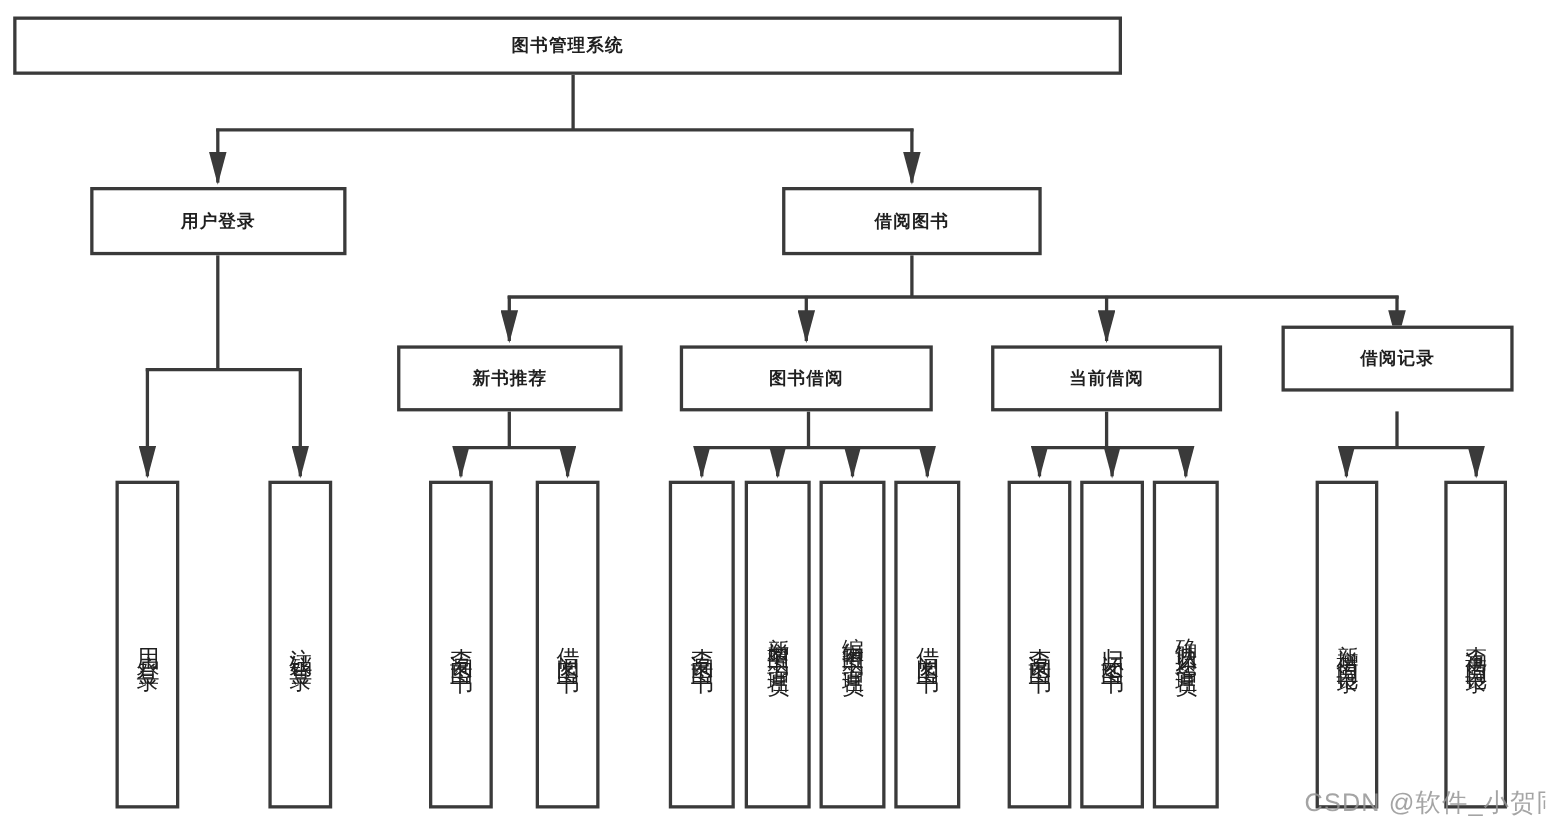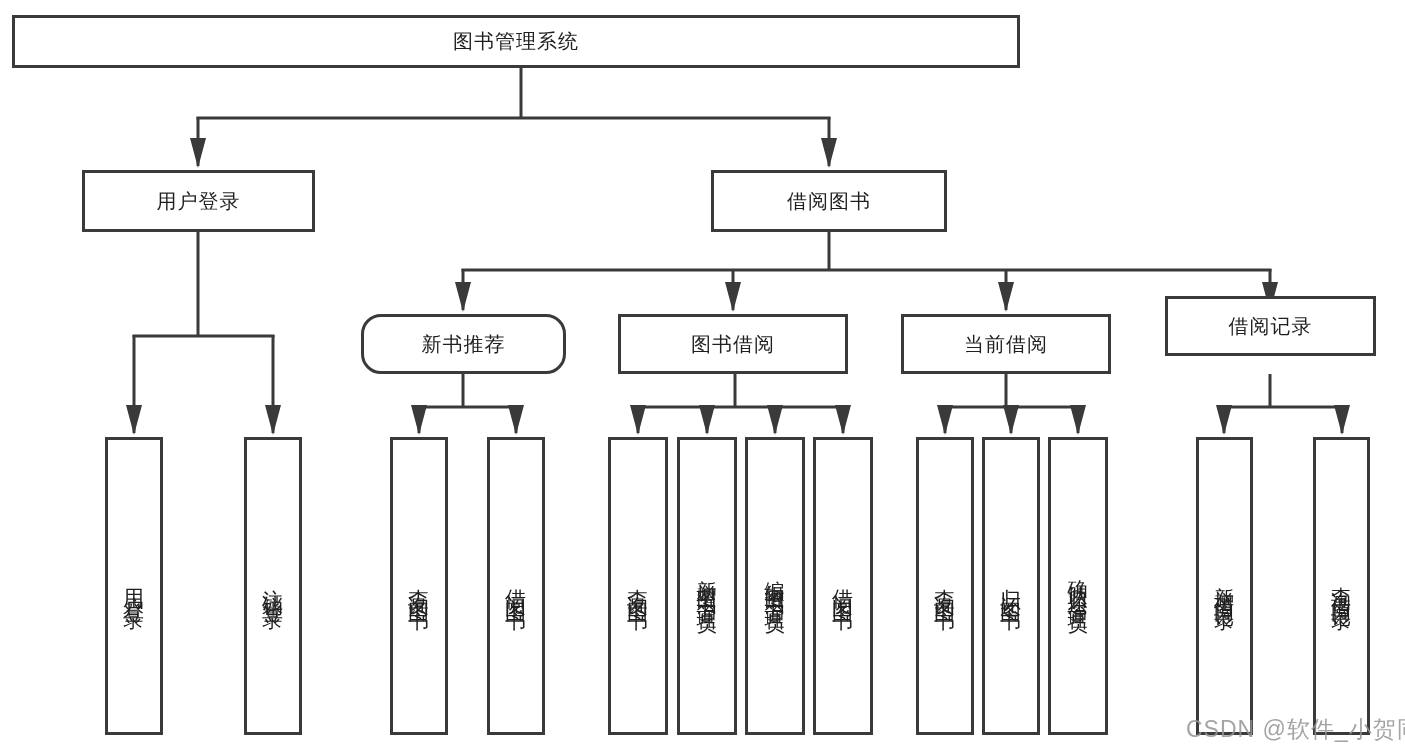--- a/index.html
+++ b/index.html
@@ -14,21 +14,21 @@
     position:absolute;
     box-sizing:border-box;
     border:3px solid #3a3a3a;
     background:#ffffff;
     display:flex;
     align-items:center;
     justify-content:center;
     color:#1f1f1f;
     z-index:2;
   }
-  .h-node{ font-size:20px; letter-spacing:1px; }
+  .h-node{ font-size:16px; letter-spacing:1px;font-weight:bold; }
   .v-node{
     writing-mode:vertical-rl;
     text-orientation:mixed;
     font-size:21px;
     letter-spacing:7px;
     line-height:1;
     top:437px;
     height:298px;
   }
   .v-node.long{ letter-spacing:5px; font-size:20px; }
@@ -119,21 +119,21 @@
     <span>图书管理系统</span>
   </div>
 
   <div class="node h-node" style="left:82px;top:170px;width:233px;height:62px;">
     <span>用户登录</span>
   </div>
   <div class="node h-node" style="left:711px;top:170px;width:236px;height:62px;">
     <span>借阅图书</span>
   </div>
 
-  <div class="node h-node" style="left:361px;top:314px;width:205px;height:60px;border-radius:20px;">
+  <div class="node h-node" style="left:361px;top:314px;width:205px;height:60px;">
     <span>新书推荐</span>
   </div>
   <div class="node h-node" style="left:901px;top:314px;width:210px;height:60px;">
     <span>当前借阅</span>
   </div>
   <div class="node h-node" style="left:618px;top:314px;width:230px;height:60px;">
     <span>图书借阅</span>
   </div>
   <div class="node h-node" style="left:1165px;top:296px;width:211px;height:60px;">
     <span>借阅记录</span>

